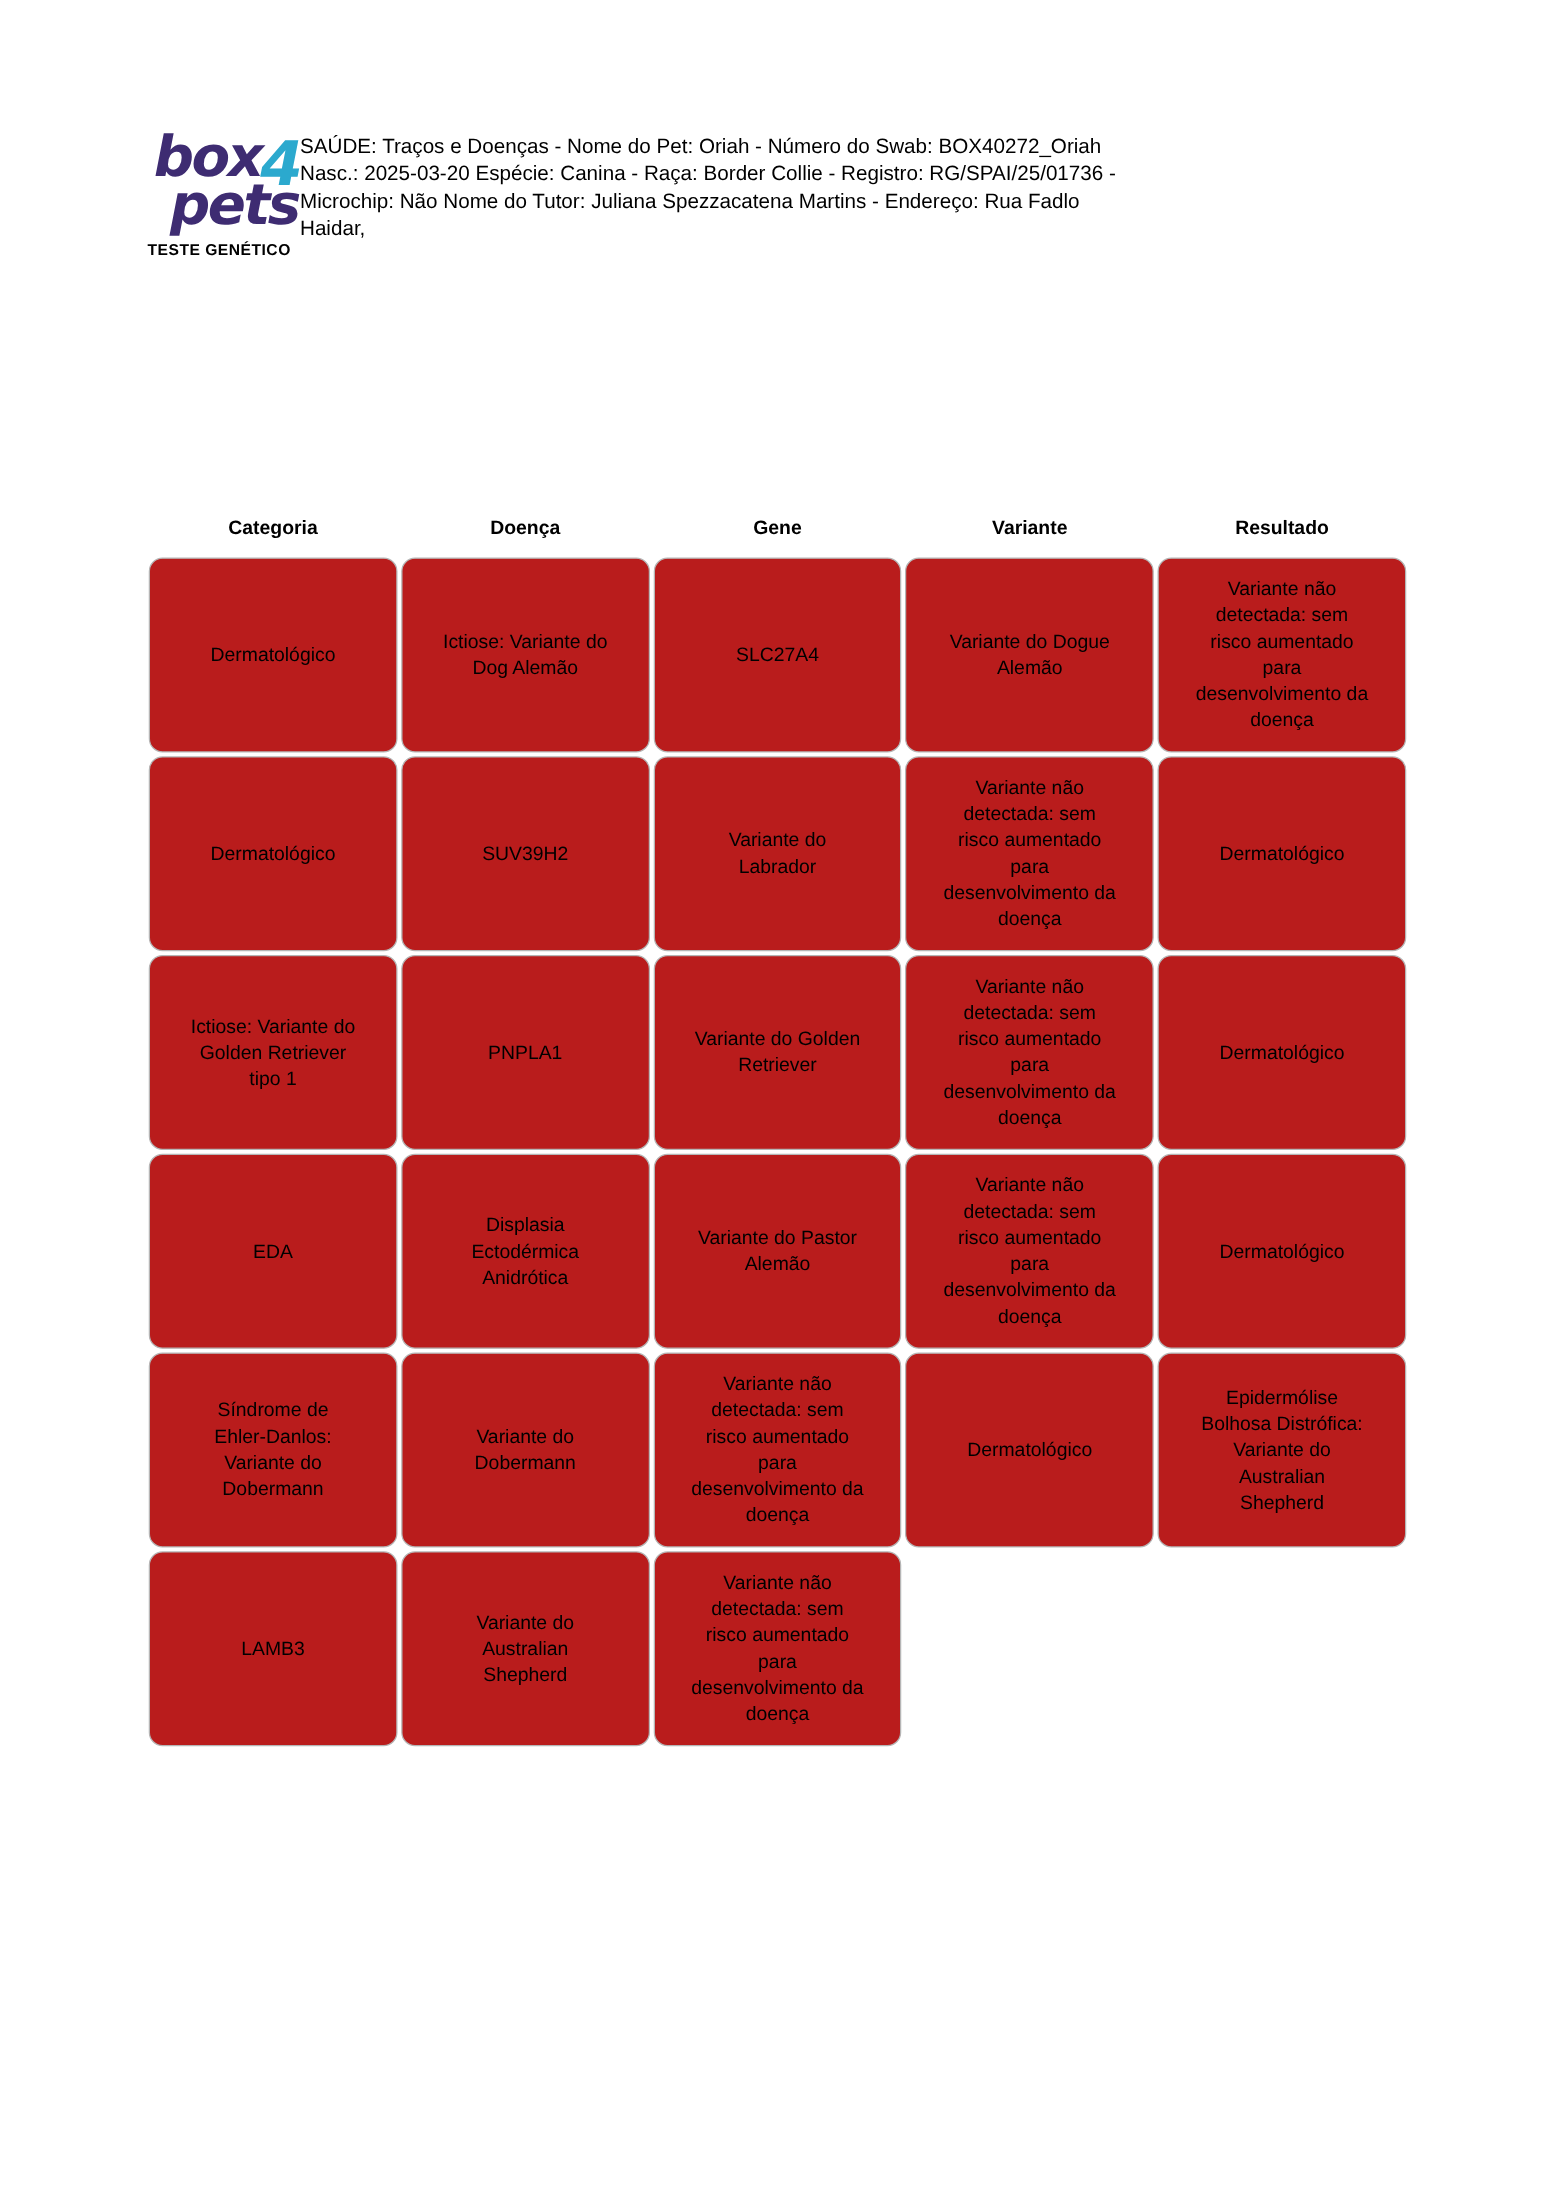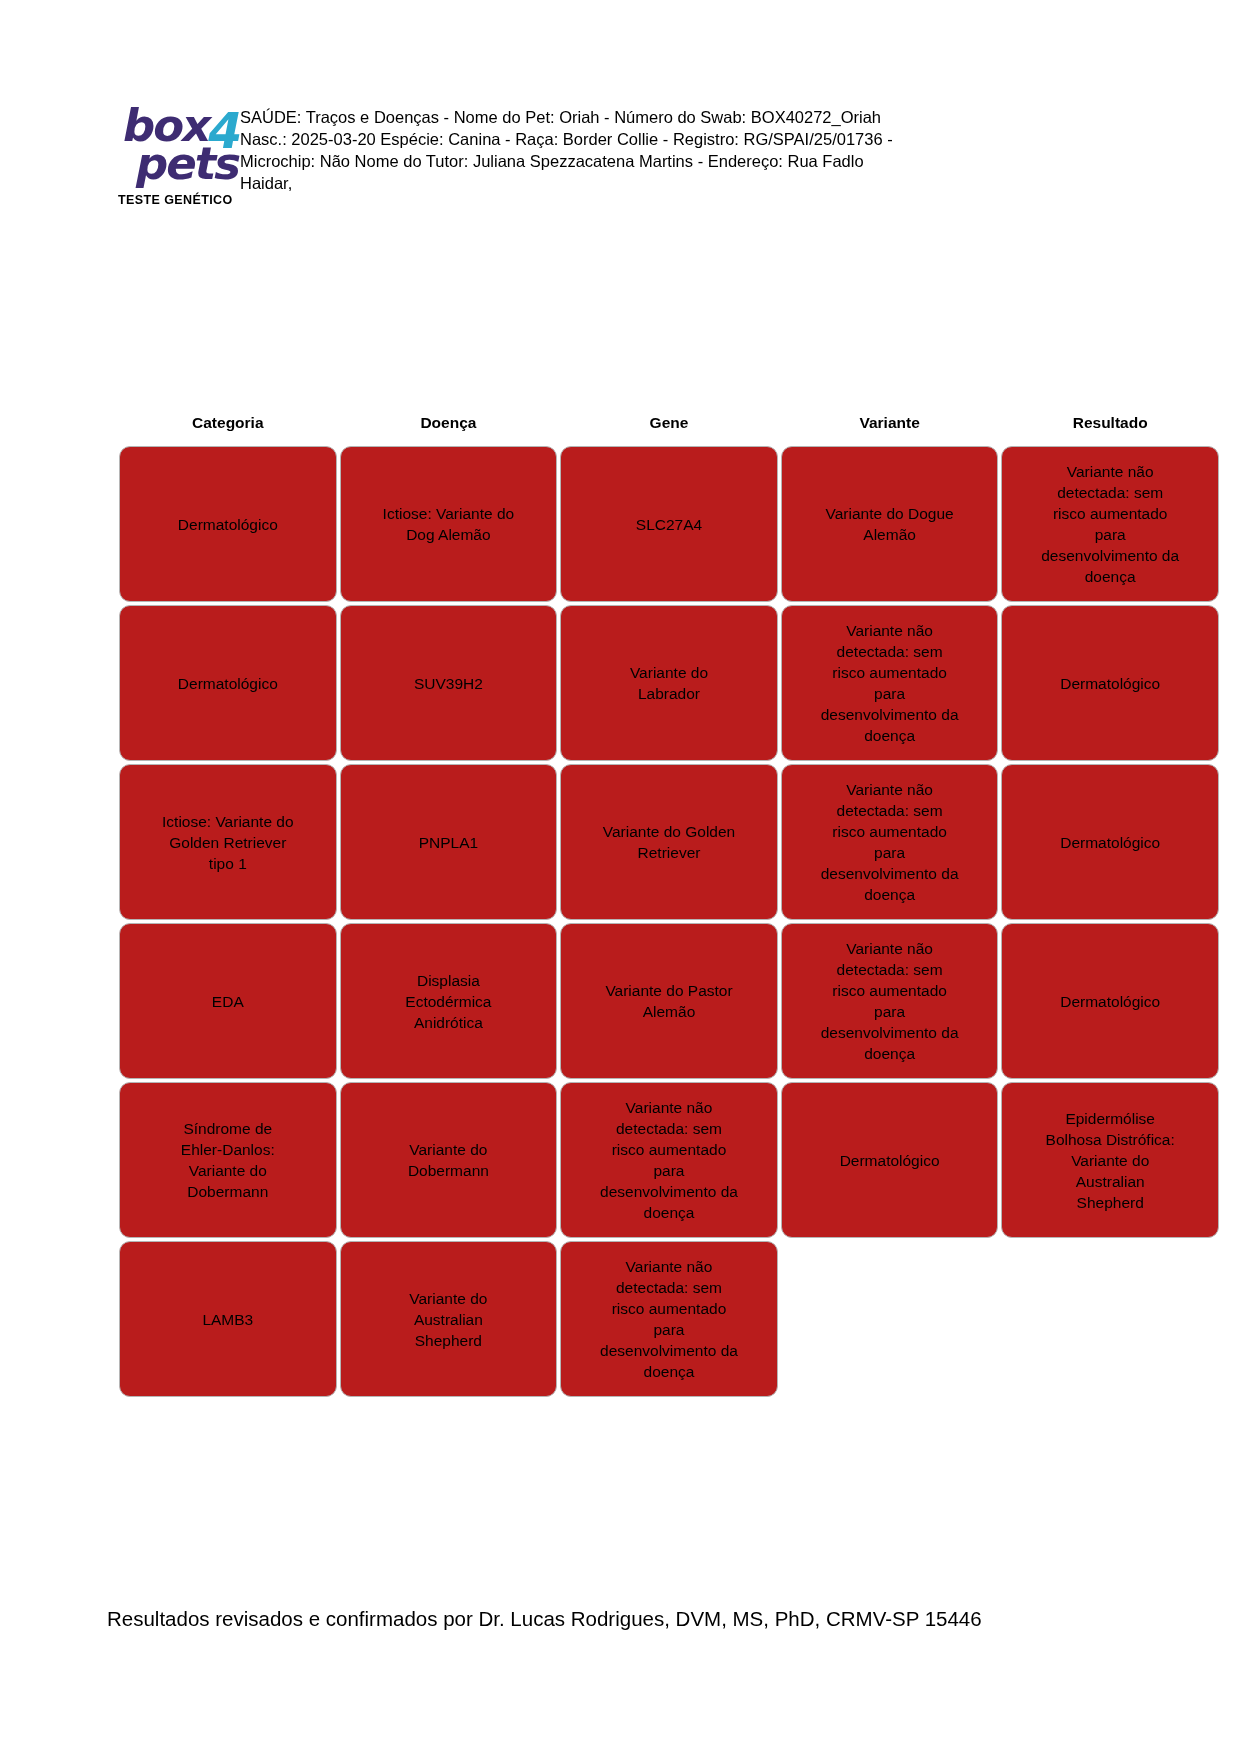--- a/index.html
+++ b/index.html
@@ -61,21 +61,21 @@
     position: absolute;
     left: 107px;
     top: 308px;
     font-size: 33px;
     font-weight: normal;
     margin: 0;
     letter-spacing: 0;
   }
 
   
-  .results-table { position: absolute; left: 119px; top: 414px; width: 1100px; }
+  .results-table { position: absolute; left: 119px; top: 414px; width: 1006px; }
   .table-head {
     display: grid;
     grid-template-columns: repeat(5, 1fr);
     gap: 3px;
     margin-bottom: 14px;
   }
   .table-head .col-header {
     text-align: center;
     font-weight: bold;
     font-size: 15.5px;
@@ -218,15 +218,14 @@
 Shepherd</div>
       <div class="cell">Variante não
 detectada: sem
 risco aumentado
 para
 desenvolvimento da
 doença</div>
     </div>
   </div>
 
-  <div class="footer-note">Resultados revisados e confirmados por Dr. Lucas Rodrigues, DVM, MS, PhD, CRMV-SP 15446</div>
 
 </div>
 
 </body></html>

